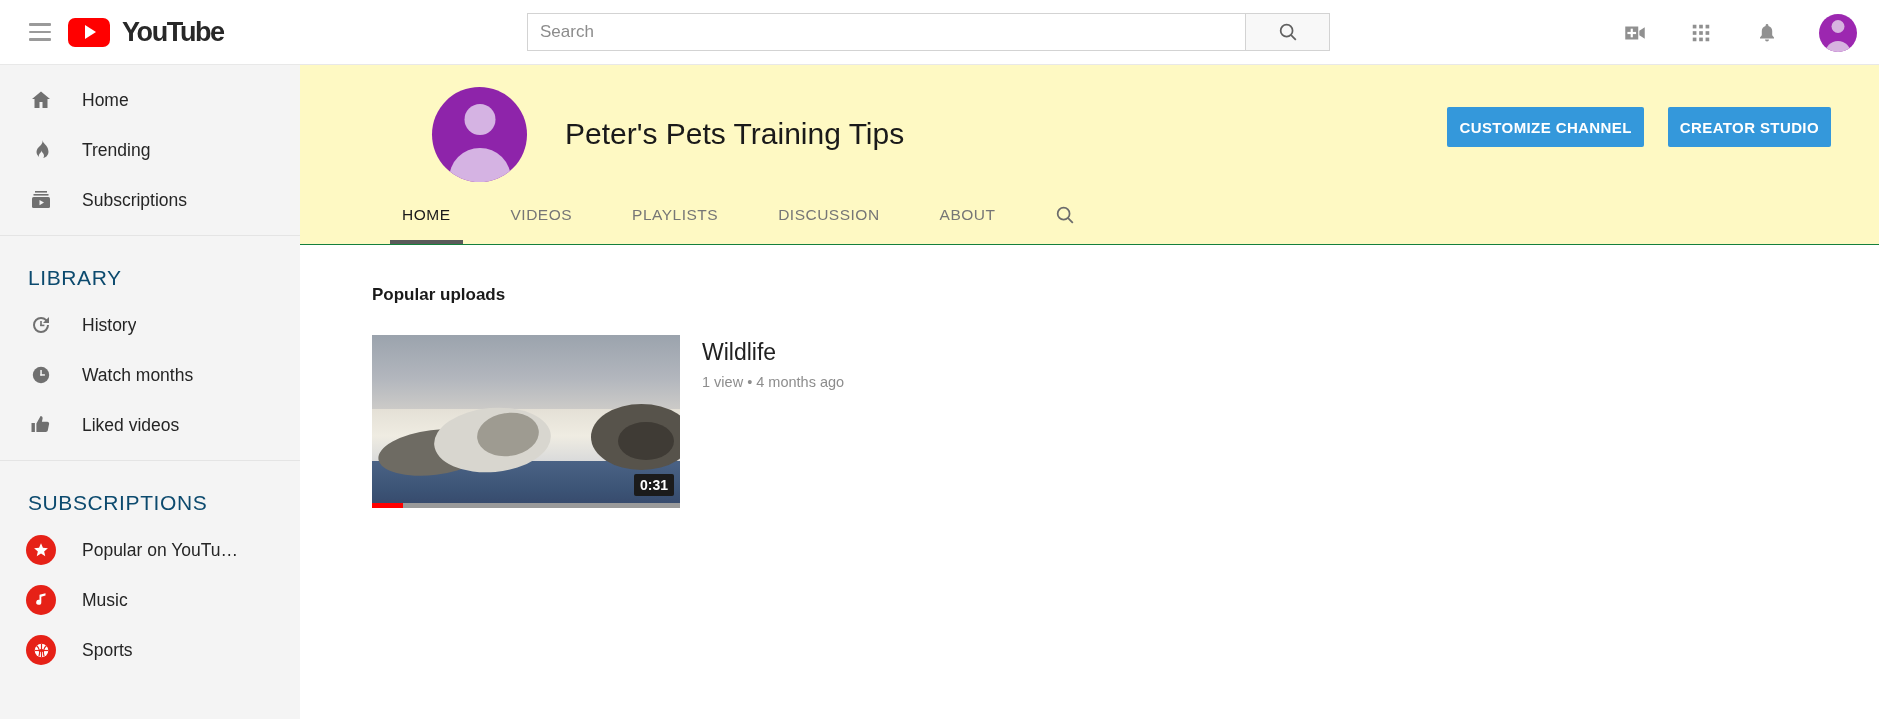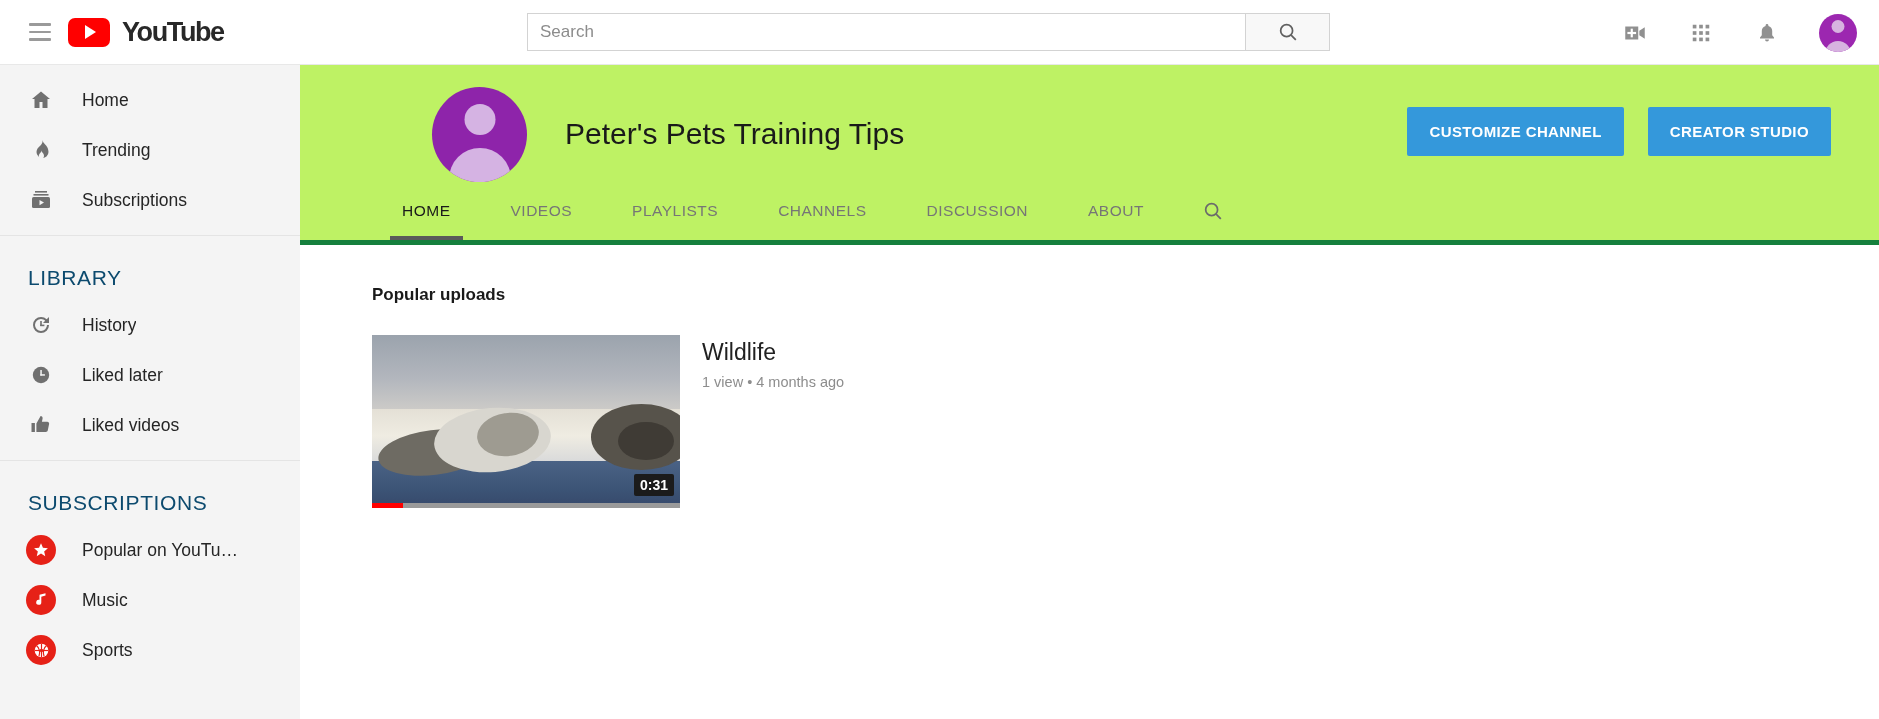--- a/index.html
+++ b/index.html
@@ -108,41 +108,41 @@
   .chan-ico {
     width: 30px; height: 30px; border-radius: 50%; background: #e62117;
     display: flex; align-items: center; justify-content: center;
     color: #fff; flex: none;
   }
 
   
   .content { position: absolute; top: 65px; left: 300px; width: 1579px; height: 654px; background: #fff; }
   .channel-banner {
     position: relative; width: 100%; height: 180px;
-    background: #bef264; border-bottom: 5px solid #15803d;
+    background: #fef9c3; border-bottom: 1px solid #15803d;
   }
   .ch-head { display: flex; align-items: center; padding: 20px 0 0 132px; height: 118px; }
   .avatar-lg {
     width: 95px; height: 95px; border-radius: 50%;
     background: #8e24aa; position: relative; overflow: hidden; flex: none; cursor: pointer;
   }
   .avatar-lg .head {
     position: absolute; left: 50%; top: 17px; transform: translateX(-50%);
     width: 31px; height: 31px; border-radius: 50%; background: #d5b3e3;
   }
   .avatar-lg .body {
     position: absolute; left: 50%; bottom: -14px; transform: translateX(-50%);
     width: 62px; height: 48px; border-radius: 31px 31px 0 0; background: #d5b3e3;
   }
   .ch-name { font-size: 30px; color: #1a1a1a; margin-left: 38px; font-weight: normal; }
 
   .ch-actions { position: absolute; right: 48px; top: 42px; display: flex; gap: 24px; }
   .btn-blue {
     background: #3498db; color: #ffffff; border: none;
-    height: 49px; padding: 0 22px;
+    height: 40px; padding: 0 12px;
     font-size: 15px; font-weight: bold; letter-spacing: 0.4px;
     font-family: "Liberation Sans", sans-serif;
     border-radius: 2px; cursor: pointer;
   }
 
   .tabs {
     position: absolute; bottom: 0; left: 0; width: 100%;
     display: flex; align-items: flex-end; padding-left: 72px; height: 58px;
   }
   .tab {
@@ -306,21 +306,21 @@
       <span class="nav-label">History</span>
     </div>
     <div class="nav-item">
       <span class="nav-ico">
         <svg width="24" height="24" viewBox="0 0 24 24">
           <circle cx="12" cy="12" r="8.2" fill="#707070"></circle>
           <rect x="11.3" y="7" width="1.5" height="5.6" fill="#f4f4f4"></rect>
           <rect x="11.3" y="11.2" width="4.6" height="1.5" fill="#f4f4f4"></rect>
         </svg>
       </span>
-      <span class="nav-label">Liked later</span>
+      <span class="nav-label">Watch months</span>
     </div>
     <div class="nav-item">
       <span class="nav-ico">
         <svg width="24" height="24" viewBox="0 0 24 24">
           <rect x="2.5" y="10" width="3.4" height="9" fill="#707070"></rect>
           <path d="M7.4 10.4L11.6 3c1.4 0 2.2 1 2 2.4l-.7 3.4h5.4c1.2 0 2 1 1.8 2.2l-1.3 6.3c-.2.9-1 1.7-2 1.7H7.4z" fill="#707070"></path>
         </svg>
       </span>
       <span class="nav-label">Liked videos</span>
     </div>
@@ -387,21 +387,20 @@
 
     <div class="ch-actions">
       <button class="btn-blue">CUSTOMIZE CHANNEL</button>
       <button class="btn-blue">CREATOR STUDIO</button>
     </div>
 
     <div class="tabs">
       <div class="tab active">HOME</div>
       <div class="tab">VIDEOS</div>
       <div class="tab">PLAYLISTS</div>
-      <div class="tab">CHANNELS</div>
       <div class="tab">DISCUSSION</div>
       <div class="tab">ABOUT</div>
       <div class="tab-search">
         <svg width="22" height="22" viewBox="0 0 24 24">
           <circle cx="10.5" cy="10.5" r="6.5" fill="none" stroke="#6b6b6b" stroke-width="1.9"></circle>
           <line x1="15.4" y1="15.4" x2="20.5" y2="20.5" stroke="#6b6b6b" stroke-width="1.9"></line>
         </svg>
       </div>
     </div>
   </div>

